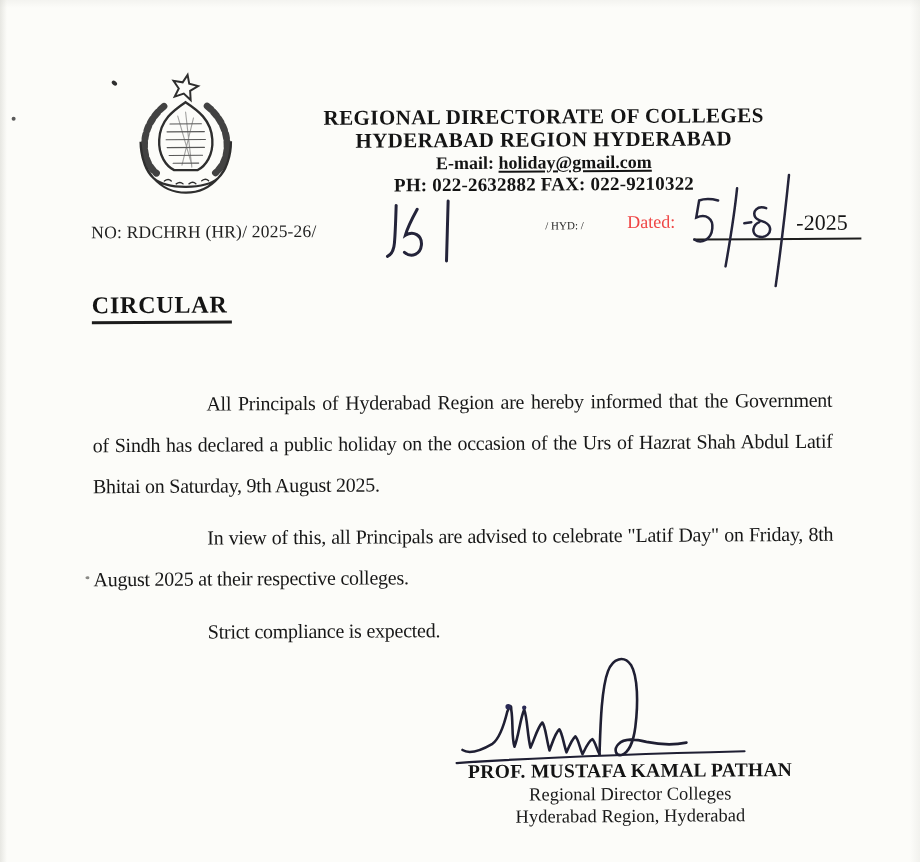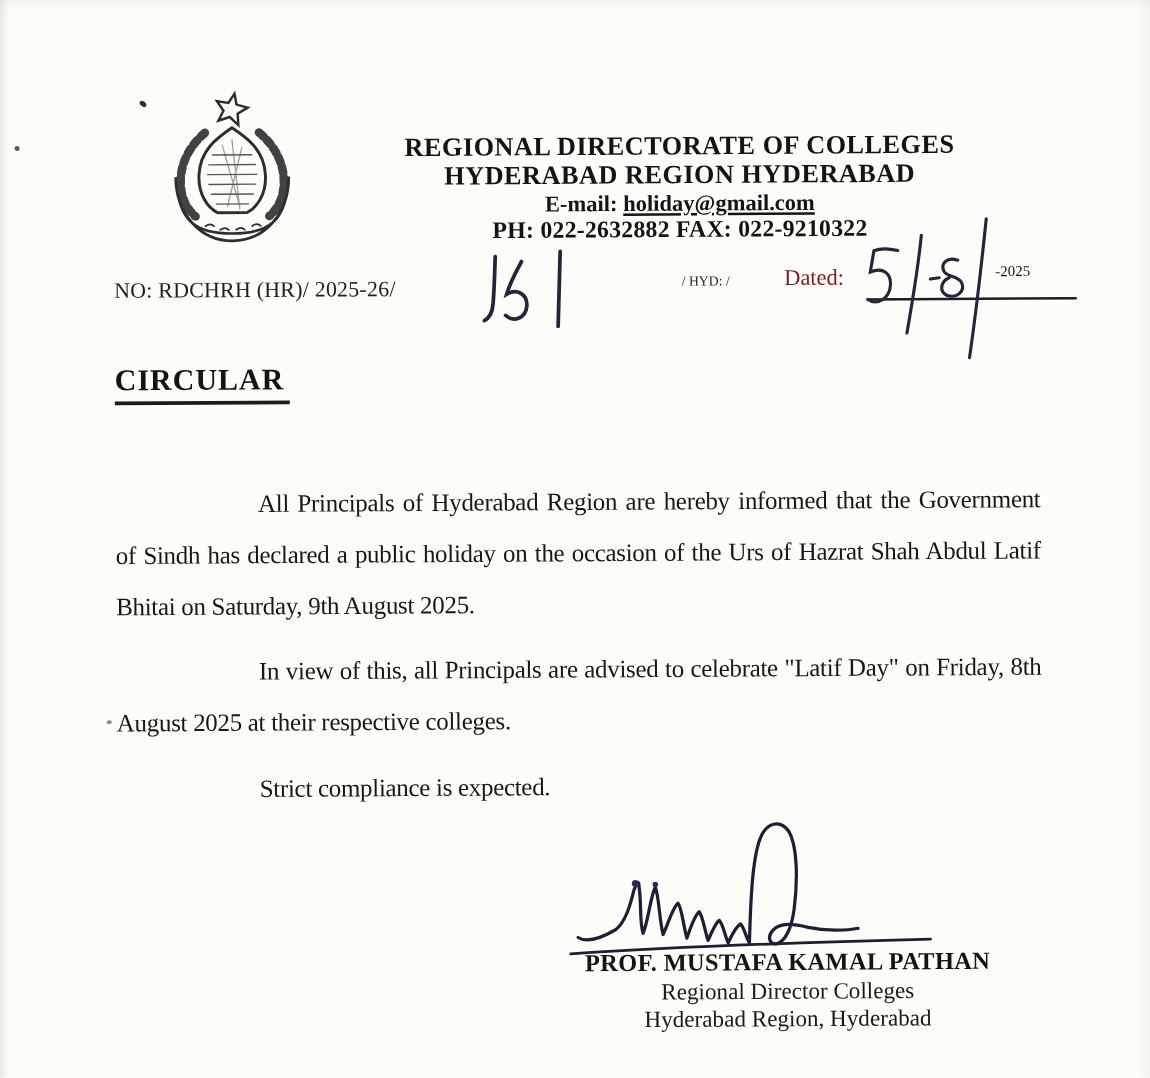--- a/index.html
+++ b/index.html
@@ -25,23 +25,23 @@
   .org-block{ left:300px; top:106px; width:490px; text-align:center; }
   .org-line1, .org-line2{ font-weight:bold; font-size:21px; line-height:23px; letter-spacing:.4px; color:#141414; }
   .email-line{ font-weight:bold; font-size:18px; line-height:22px; color:#141414; }
   .email-line .email-value{ text-decoration:underline; text-decoration-thickness:2px; text-underline-offset:2px; }
   .phone-line{ font-weight:bold; font-size:19px; line-height:22px; letter-spacing:.2px; color:#141414; }
 
   
   .ref-no{ left:92px; top:220px; font-size:17.5px; color:#1f1f1f; letter-spacing:.2px; }
   .hw-ref{ left:385px; top:197px; width:72px; height:66px; }
   .hyd-sep{ left:546px; top:220px; font-size:11px; color:#1f1f1f; }
-  .dated-label{ left:628px; top:213px; font-size:18px; color:#7f1d1d;text-align:right; }
+  .dated-label{ left:628px; top:213px; font-size:18px; color:#ef4444;text-align:right; }
   .date-underline{ left:694px; top:240px; width:168px; border-top:2px solid #1d1d1d; height:0; }
-  .date-year{ left:797px; top:212px; font-size:12px; color:#161616; }
+  .date-year{ left:797px; top:212px; font-size:22px; color:#161616; }
   .hw-date{ left:683px; top:170px; width:118px; height:122px; }
 
   
   .doc-heading{
     left:92px; top:290px;
     font-size:24px; font-weight:bold; letter-spacing:.8px; color:#141414;
     border-bottom:3px solid #1c1c1c; padding:0 4px 2px 0; display:inline-block;text-align:center;
   }
 
   

